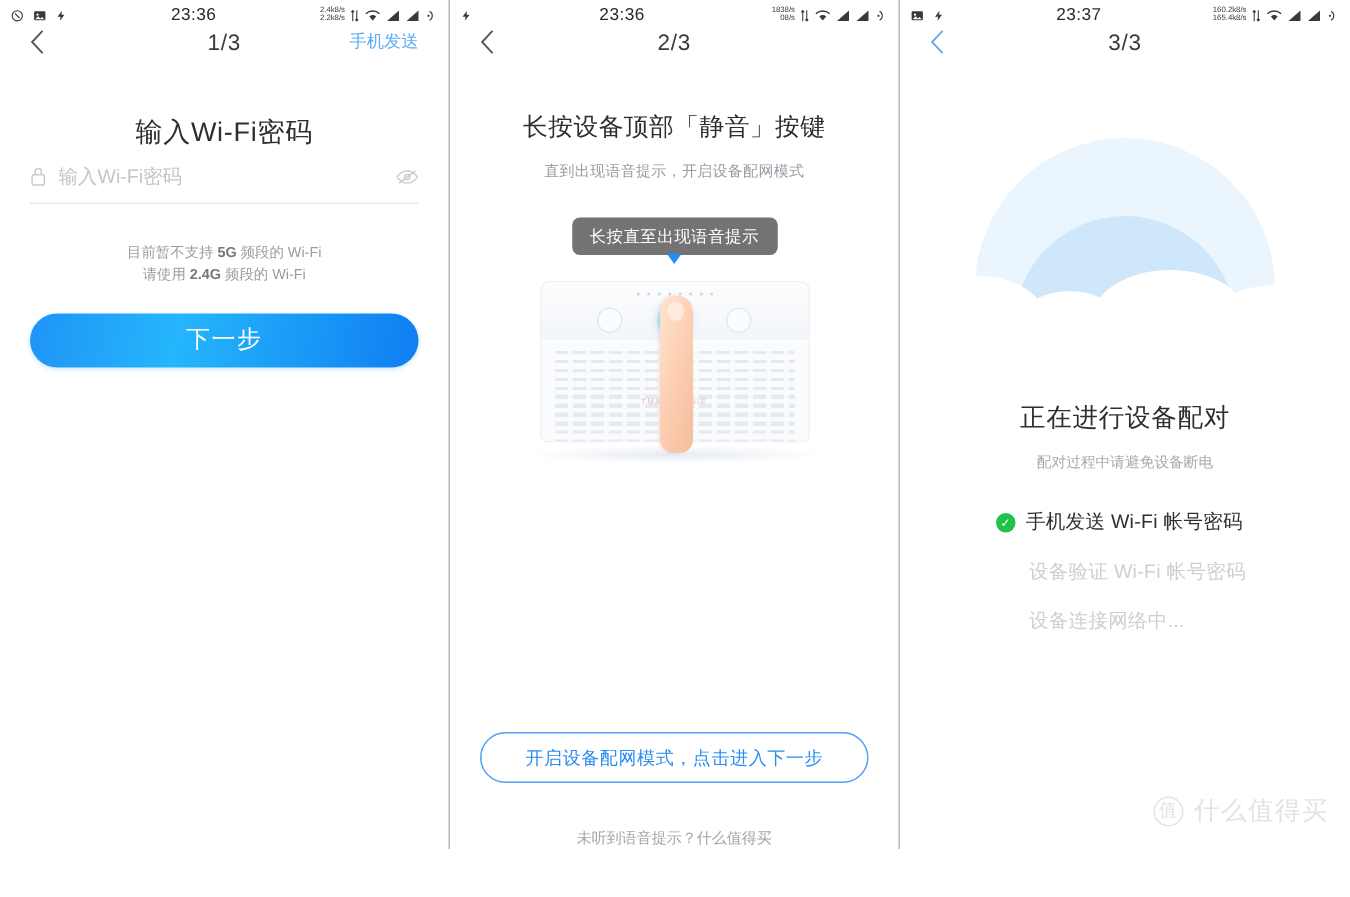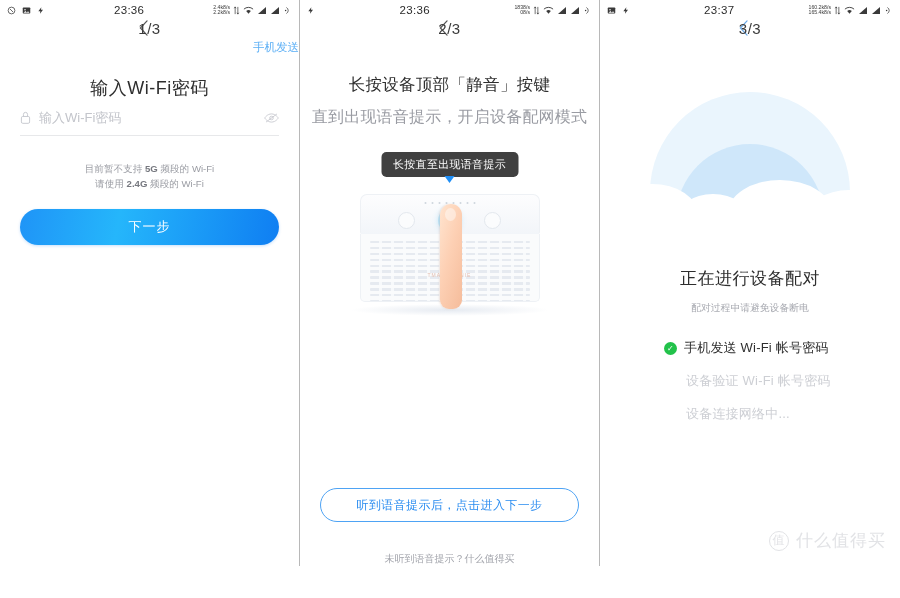--- a/index.html
+++ b/index.html
@@ -25,22 +25,22 @@
     padding: 0 7px; font-size: 10px; color: #3a3a3a;
   }
   .sb-left { display: flex; align-items: center; gap: 6px; }
   .sb-center { flex: 1; text-align: center; font-size: 11.5px; letter-spacing: .3px; color:#2b2b2b;}
   .sb-right { display: flex; align-items: center; gap: 3px; }
   .rates { display: flex; flex-direction: column; line-height: 1.05; font-size: 5.2px; color:#3a3a3a; text-align:right;}
   .ico { display: inline-block; line-height: 0; }
 
   
   .navbar {
-    height: 34px; display: flex; align-items: center;
-    padding: 0 0; position: relative; flex-direction: column;
+    height: 34px; display: flex; align-items: flex-start;
+    padding: 0 20px; position: relative;
   }
   .nav-back { width: 22px; cursor: pointer; color: #555; }
   .nav-title {
     position: absolute; left: 0; right: 0; text-align: center;
     font-size: 15px; color: #3b3b3b; letter-spacing: .5px;
     pointer-events: none;
   }
   .nav-action {
     margin-left: auto; font-size: 11.5px; color: #5aaef5; z-index: 2;
   }
@@ -61,38 +61,38 @@
 
   .hint {
     text-align: center; margin-top: 26px; font-size: 9.6px;
     color: #9a9ca3; line-height: 1.55;
   }
   .hint b { color: #76787f; font-weight: bold; }
 
   .btn-primary {
     margin: 17px 20px 0; height: 36px; border-radius: 18px;
     background: linear-gradient(100deg, #1f94f7 0%, #25b6fb 38%, #0f7ef2 100%);
-    color: #fff; font-size: 13px; display: flex;
+    color: #fff; font-size: 16px; display: flex;
     align-items: center; justify-content: center; letter-spacing: 1px;
     box-shadow: 0 1px 3px rgba(30,130,240,.25);
   }
 
   
   .p2-title {
     text-align: center; font-size: 16.5px; color: #2e2e2e;
     margin-top: 20px; letter-spacing: .3px;
   }
   .p2-sub {
-    text-align: center; font-size: 16px; color: #9a9ca3;
+    text-align: center; font-size: 10px; color: #9a9ca3;
     margin-top: 11px; letter-spacing: .2px;
   }
   .illus2 { position: relative; margin-top: 24px; height: 230px; }
   .bubble {
     position: absolute; left: 50%; transform: translateX(-50%);
-    top: 0; background: #404040; color: #fff; font-size: 11px;
+    top: 0; background: #737373; color: #fff; font-size: 11px;
     padding: 5px 12px; border-radius: 5px; white-space: nowrap;
     letter-spacing: .3px;
   }
   .bubble::after {
     content: ""; position: absolute; left: 50%; bottom: -6px;
     margin-left: -5px; border-left: 5px solid transparent;
     border-right: 5px solid transparent; border-top: 7px solid #1f8ef5;
   }
   .device {
     position: absolute; left: 50%; transform: translateX(-50%);
@@ -419,21 +419,21 @@
               <span></span>
               <span></span>
             <span></span>
           </div>
           <div class="brandmark">TMALL GENIE</div>
         </div>
       </div>
       <div class="finger"></div>
     </div>
 
-    <div class="btn-outline">听到语音提示后，点击进入下一步</div>
+    <div class="btn-outline">开启设备配网模式，点击进入下一步</div>
     <div class="link-help">未听到语音提示？什么值得买</div>
   </div>
 
   <div class="panel">
 
     <div class="statusbar">
       <div class="sb-left">
         <span class="ico">
           <svg width="9" height="9" viewBox="0 0 24 24">
               <rect x="2" y="4" width="20" height="16" rx="2" fill="#3a3a3a"></rect>

